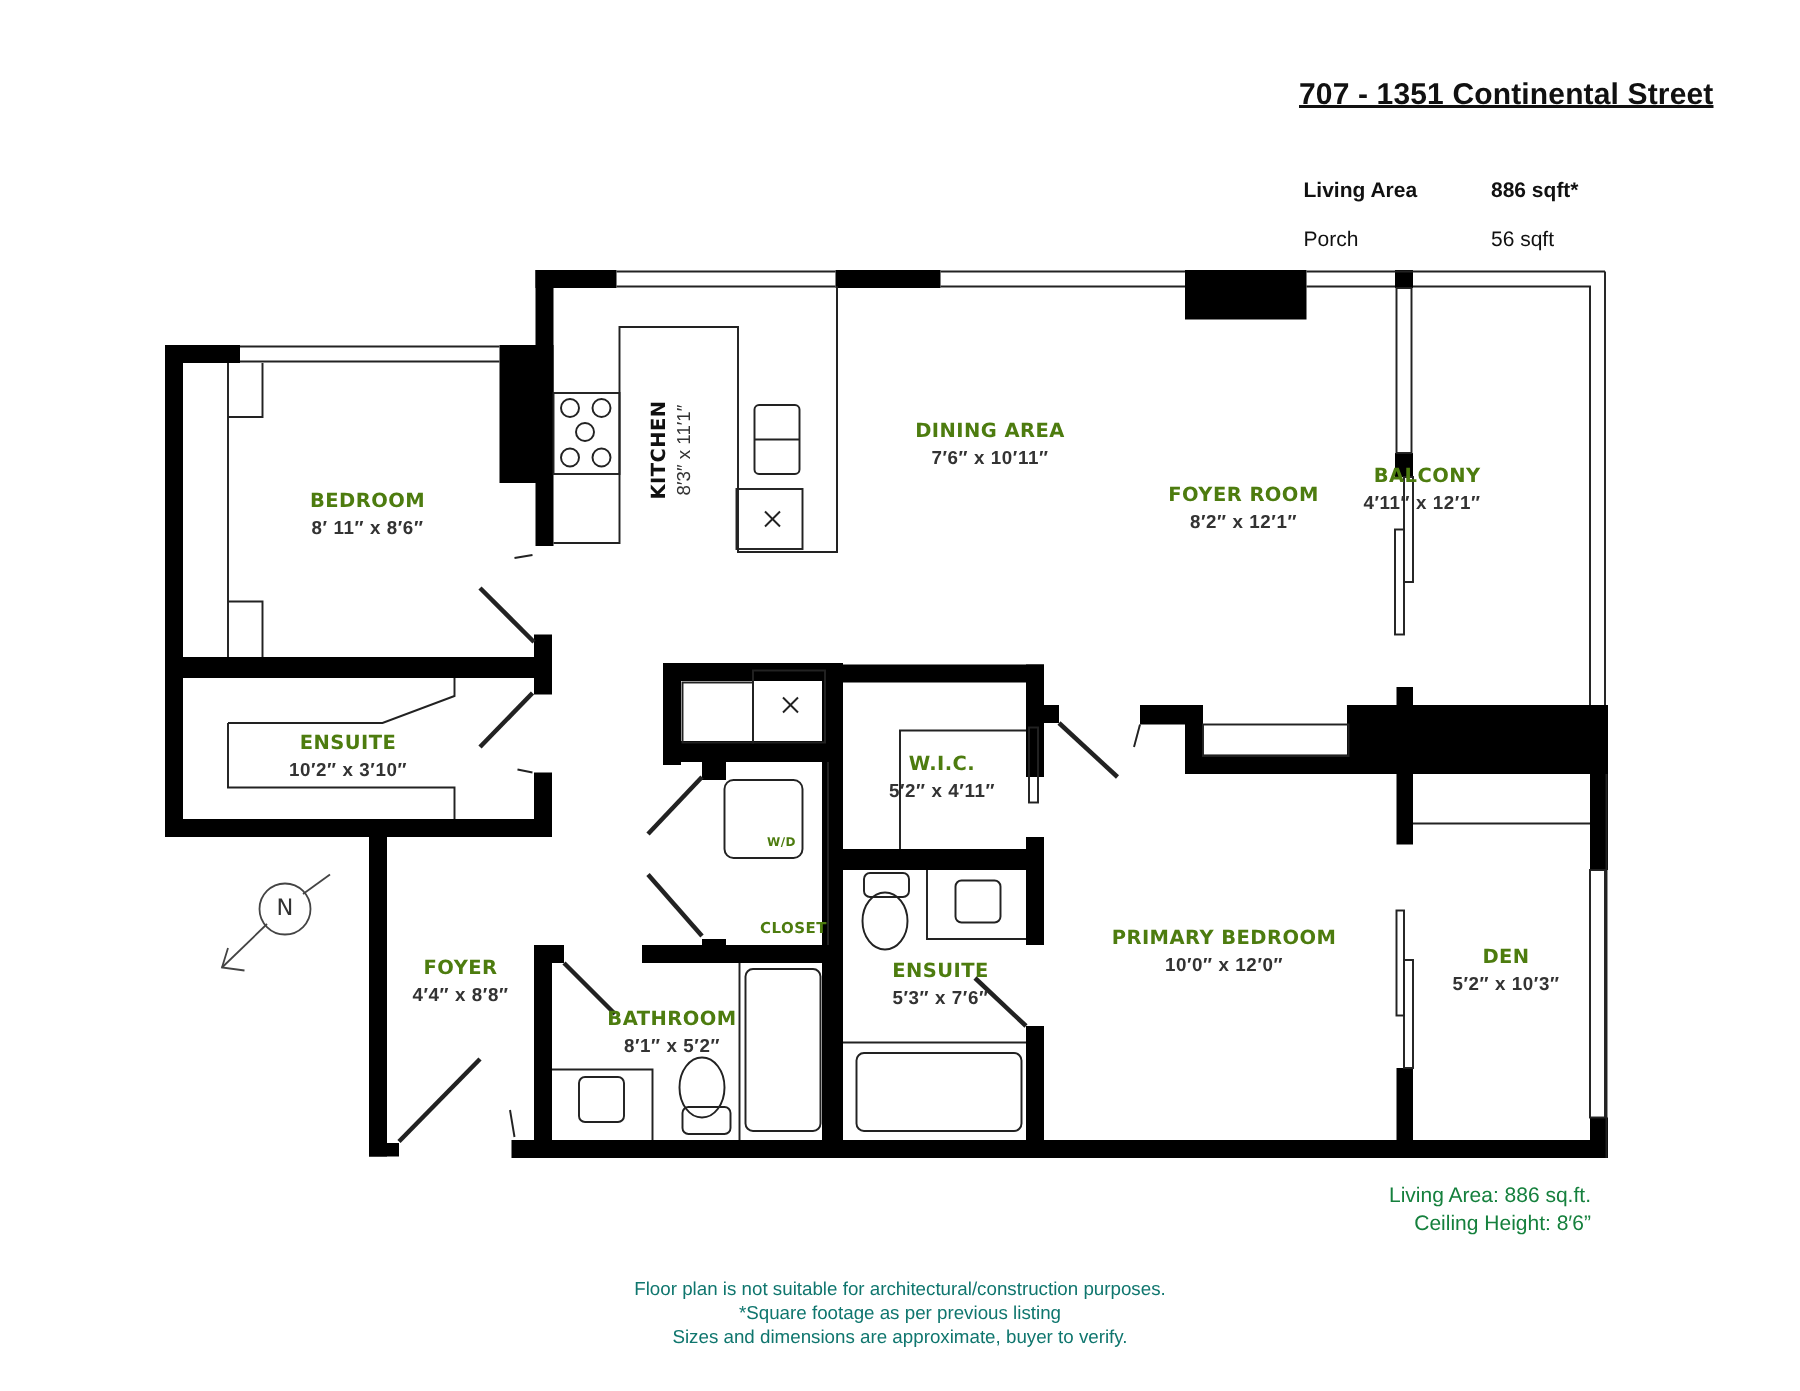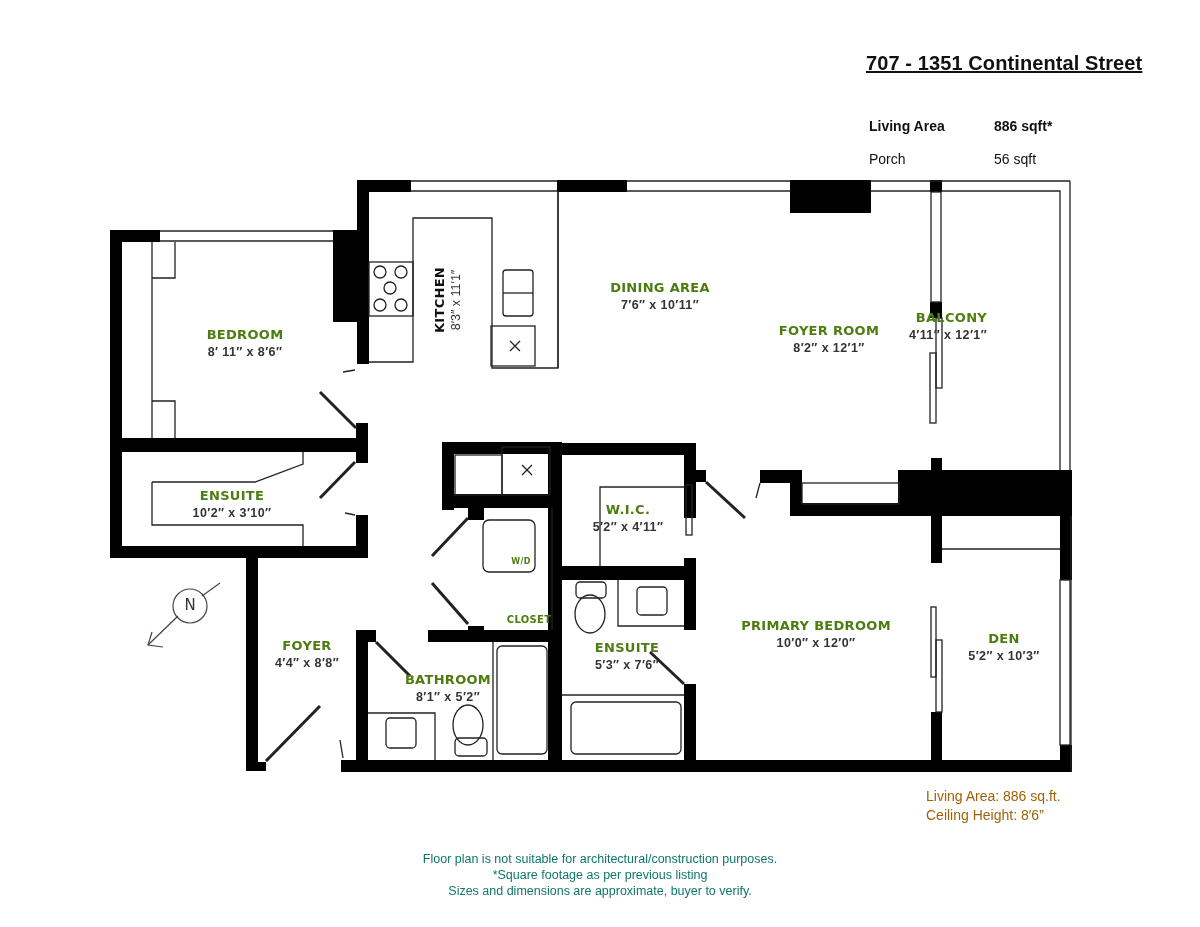--- a/index.html
+++ b/index.html
@@ -13,21 +13,21 @@
   .areas .val { position:absolute; left:125px; top:0; }
   .areas .bold { font-weight:bold; }
   svg.plan { position:absolute; left:0; top:0; }
   .room { position:absolute; text-align:center; transform:translate(-50%,0); white-space:nowrap; font-family:"DejaVu Sans", sans-serif; }
   .room .name { font-weight:bold; font-size:13px; letter-spacing:0.3px; color:#4d7c0f; }
   .room .dim { font-size:12.5px; color:#333; margin-top:3px; letter-spacing:0.4px; font-family:"Liberation Sans", sans-serif;font-weight:bold; }
   .room.small .name { font-size:10px; }
   .kitchen { position:absolute; left:432px; top:300px; transform:rotate(-90deg) translate(-50%,0); transform-origin:0 0; white-space:nowrap; text-align:center; font-family:"DejaVu Sans", sans-serif; }
   .kitchen .name { font-weight:bold; font-size:13px; letter-spacing:0.3px; }
   .kitchen .dim { font-size:12.5px; color:#333; margin-top:2px; font-family:"Liberation Sans", sans-serif; }
-  .footer-stats { position:absolute; left:926px; top:787px; font-size:14px; line-height:19px; color:#a16207; }
+  .footer-stats { position:absolute; left:926px; top:787px; font-size:14px; line-height:19px; color:#15803d;text-align:right; }
   .disclaimer { position:absolute; left:600px; top:851px; transform:translateX(-50%); text-align:center; font-size:12.5px; line-height:16px; color:#0f766e; width:520px; }
   .compass-n { position:absolute; left:180px; top:596px; width:20px; font-family:"DejaVu Sans", sans-serif; font-size:15px; color:#333; text-align:center; }
 </style>
 </head>
 <body>
 
 <div class="header">
   <div class="addr">707 - 1351 Continental Street</div>
 </div>
 

